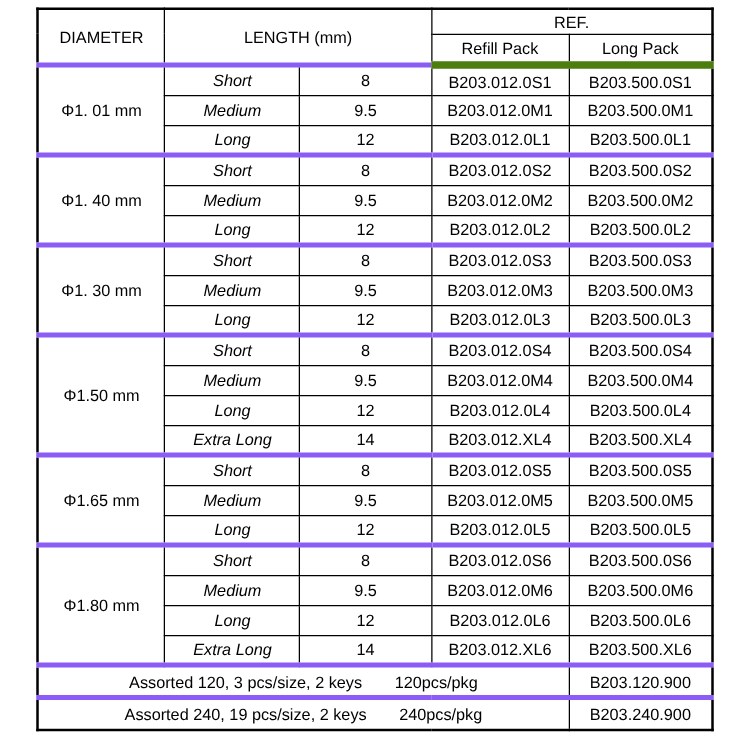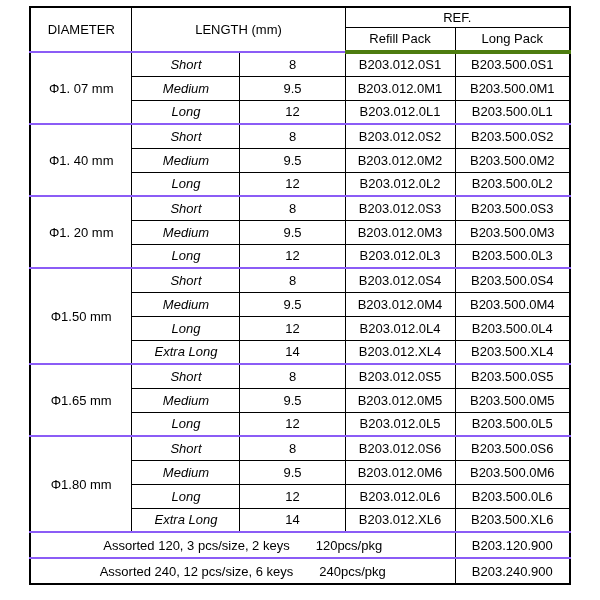--- a/index.html
+++ b/index.html
@@ -27,22 +27,22 @@
     font-weight: normal;
     padding: 1px 2px;
     overflow: hidden;
     white-space: nowrap;
   }
   .ref-table thead tr.h1 { height: 20px; }
   .ref-table thead tr.h2 { height: 25px; }
   .ref-table tbody tr { height: 24px; }
   .ref-table tbody tr.assorted { height: 26px; }
   .ref-table td.lname { font-style: italic; }
-  .ref-table tr.group-start td { border-top: 2px solid #8b5cf6; }
-  .ref-table thead tr.h2 th { border-bottom: 4px solid #4d7c0f; margin-left: 47px; }
+  .ref-table tr.group-start td { border-top: 4px solid #8b5cf6; }
+  .ref-table thead tr.h2 th { border-bottom: 6px solid #4d7c0f; margin-left: 47px; }
   .pkg-label { margin-left: 26px; }
 </style>
 </head>
 <body>
 
 <div class="sheet">
   <table class="ref-table">
     <colgroup>
       <col style="width:102px">
       <col style="width:108px">
@@ -56,21 +56,21 @@
         <th rowspan="2" colspan="2">LENGTH (mm)</th>
         <th colspan="2">REF.</th>
       </tr>
       <tr class="h2">
         <th>Refill Pack</th>
         <th>Long Pack</th>
       </tr>
     </thead>
     <tbody>
         <tr class="group-start">
-          <td rowspan="3">Φ1. 07 mm</td>
+          <td rowspan="3">Φ1. 01 mm</td>
           <td class="lname">Short</td>
           <td class="lval">8</td>
           <td class="code">B203.012.0S1</td>
           <td class="code">B203.500.0S1</td>
         </tr>
         <tr>
           <td class="lname">Medium</td>
           <td class="lval">9.5</td>
           <td class="code">B203.012.0M1</td>
           <td class="code">B203.500.0M1</td>
@@ -94,21 +94,21 @@
           <td class="code">B203.012.0M2</td>
           <td class="code">B203.500.0M2</td>
         </tr>
         <tr>
           <td class="lname">Long</td>
           <td class="lval">12</td>
           <td class="code">B203.012.0L2</td>
           <td class="code">B203.500.0L2</td>
         </tr>
         <tr class="group-start">
-          <td rowspan="3">Φ1. 20 mm</td>
+          <td rowspan="3">Φ1. 30 mm</td>
           <td class="lname">Short</td>
           <td class="lval">8</td>
           <td class="code">B203.012.0S3</td>
           <td class="code">B203.500.0S3</td>
         </tr>
         <tr>
           <td class="lname">Medium</td>
           <td class="lval">9.5</td>
           <td class="code">B203.012.0M3</td>
           <td class="code">B203.500.0M3</td>
@@ -186,18 +186,18 @@
           <td class="lname">Extra Long</td>
           <td class="lval">14</td>
           <td class="code">B203.012.XL6</td>
           <td class="code">B203.500.XL6</td>
         </tr>
         <tr class="assorted group-start">
           <td colspan="4"><span>Assorted 120, 3 pcs/size, 2 keys</span><span class="pkg-label">120pcs/pkg</span></td>
           <td>B203.120.900</td>
         </tr>
         <tr class="assorted group-start">
-          <td colspan="4"><span>Assorted 240, 12 pcs/size, 6 keys</span><span class="pkg-label">240pcs/pkg</span></td>
+          <td colspan="4"><span>Assorted 240, 19 pcs/size, 2 keys</span><span class="pkg-label">240pcs/pkg</span></td>
           <td>B203.240.900</td>
         </tr>
       </tbody>
   </table>
 </div>
 
 </body></html>

